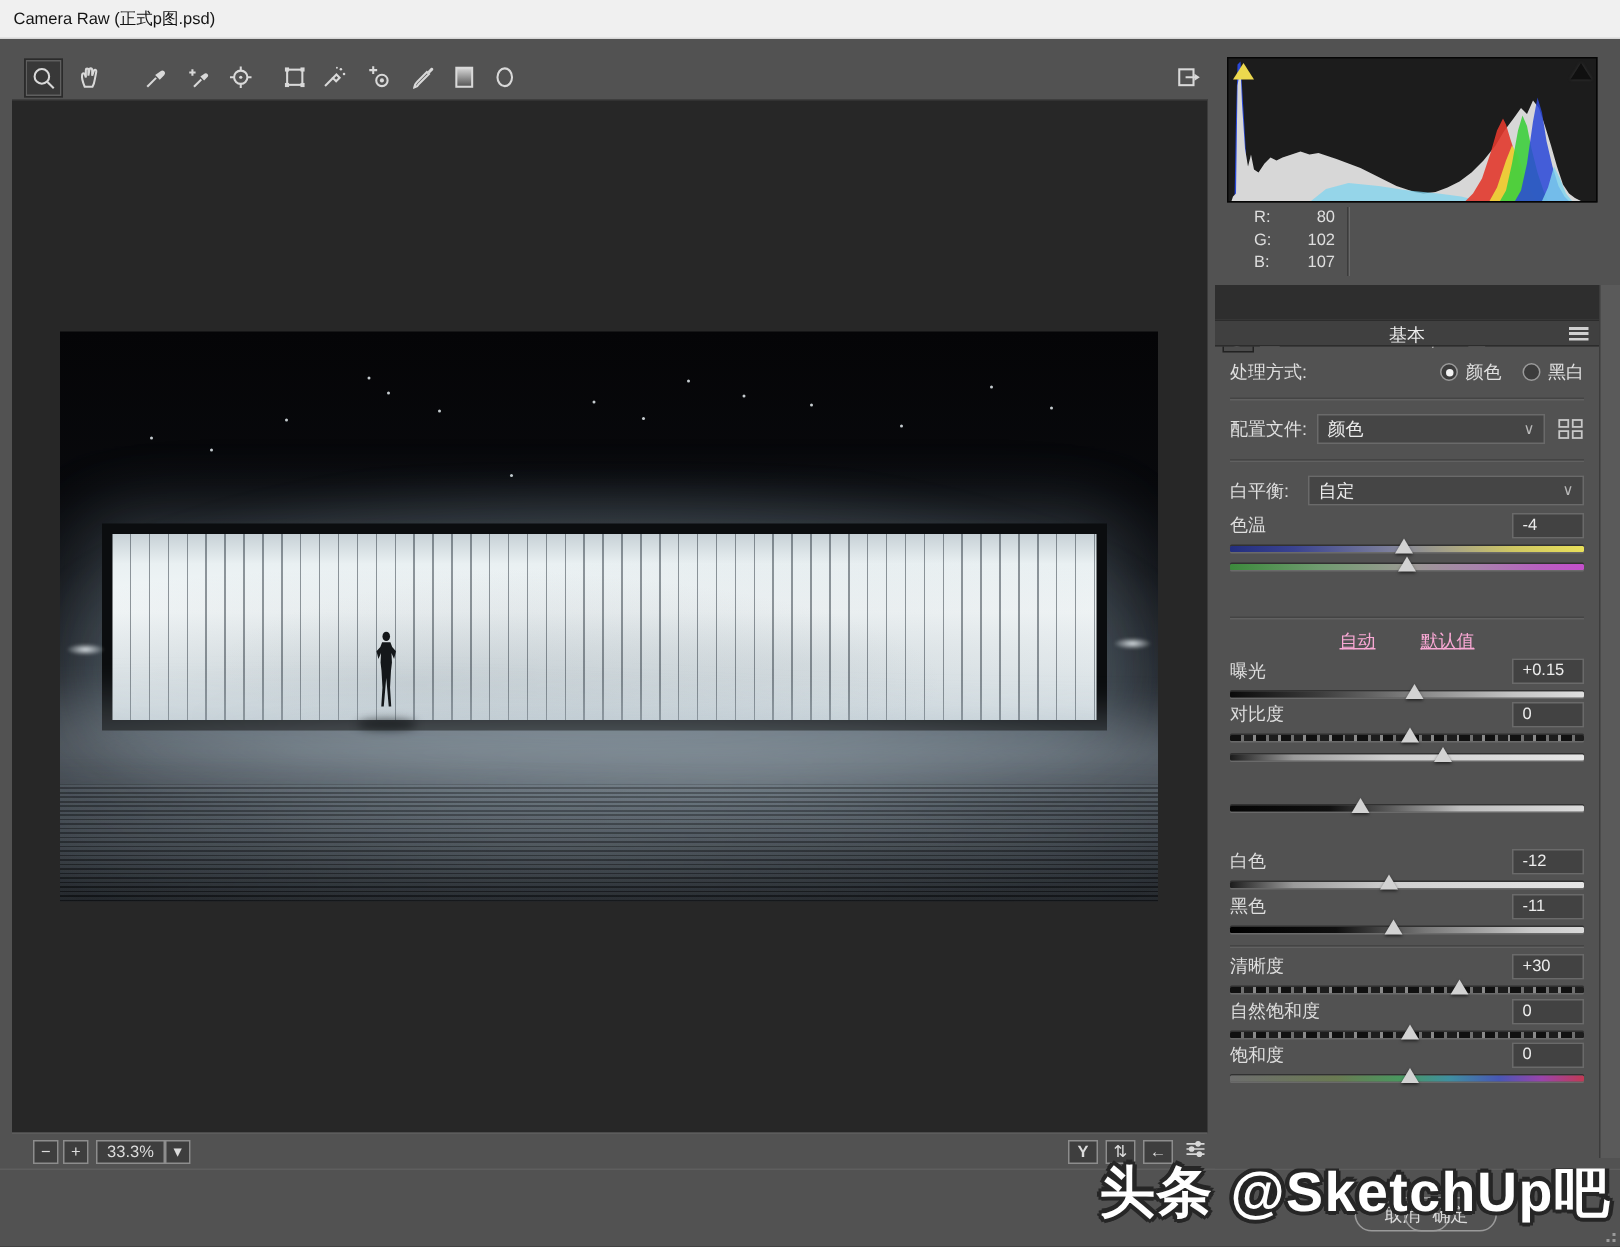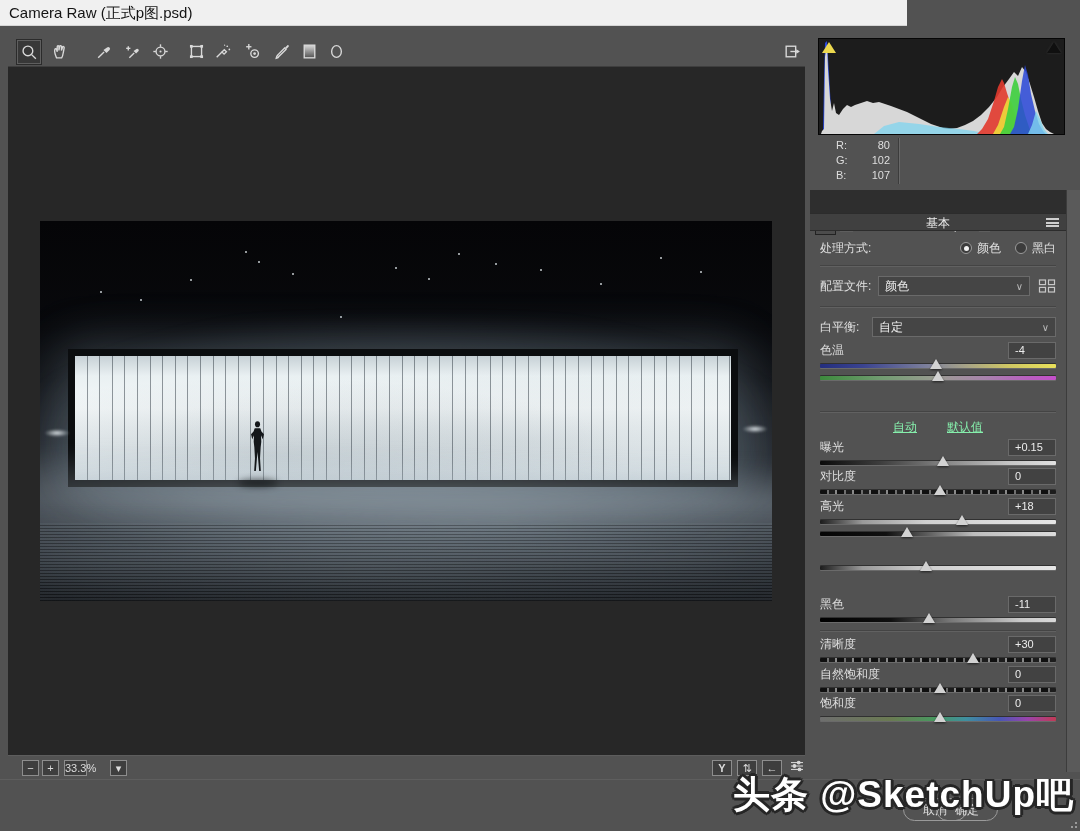--- a/index.html
+++ b/index.html
@@ -1,20 +1,20 @@
 <!DOCTYPE html>
 <html><head>
 <meta charset="utf-8">
 <style>
   html,body{margin:0;padding:0;}
   body{width:1080px;height:831px;position:relative;background:#525252;overflow:hidden;
        font-family:"Liberation Sans","DejaVu Sans",sans-serif;color:#e0e0e0;}
   
-  .titlebar{position:absolute;left:0;top:0;width:907px;height:26px;background:#f0f0f0;
-            border-bottom:1px solid #d6d6d6;color:#141414;font-size:15px;line-height:26px;padding-left:9px;box-sizing:border-box;}
+  .titlebar{position:absolute;left:0;top:0;width:1080px;height:26px;background:#f0f0f0;
+            border-bottom:1px solid #d6d6d6;color:#141414;font-size:11px;line-height:26px;padding-left:9px;box-sizing:border-box;}
   
   .toolbar{position:absolute;left:8px;top:36px;width:797px;height:30px;background:#525252;}
   .tool{position:absolute;top:3px;width:24px;height:24px;display:flex;align-items:center;justify-content:center;}
   .tool.selected{background:#383838;border:1px solid #2b2b2b;box-shadow:inset 0 0 0 1px #5f5f5f;}
   .tool svg{width:19px;height:19px;stroke:#d9d9d9;fill:none;stroke-width:1.3;}
   
   .preview{position:absolute;left:8px;top:66px;width:797px;height:689px;background:#272727;border-top:1px solid #3e3e3e;overflow:hidden;}
   .photo{position:absolute;left:32px;top:154px;width:732px;height:380px;overflow:hidden;
          background:linear-gradient(180deg,#050507 0%,#08090c 28%,#101216 42%,#1a1d22 52%,#23272d 62%,#2a2f36 74%,#22262c 86%,#191c20 100%);}
   .star{position:absolute;width:2px;height:2px;border-radius:50%;background:#e8eef2;opacity:.85;}
@@ -41,21 +41,21 @@
         background:radial-gradient(ellipse at 15% 40%,rgba(170,185,195,.28),transparent 55%),
                    radial-gradient(ellipse at 45% 55%,rgba(160,175,185,.20),transparent 60%),
                    radial-gradient(ellipse at 80% 45%,rgba(175,190,200,.24),transparent 58%);}
   .water{position:absolute;left:0;top:302px;width:732px;height:78px;opacity:.5;
          background:repeating-linear-gradient(0deg,rgba(0,0,0,.55) 0 1px,rgba(135,147,156,.22) 1px 3px);}
   .flare{position:absolute;width:26px;height:8px;background:radial-gradient(ellipse,rgba(235,242,246,.9),transparent 70%);filter:blur(1px);}
   
   .pbar{position:absolute;left:8px;top:755px;width:797px;height:24px;background:#525252;border-top:1px solid #5d5d5d;}
   .sq{position:absolute;box-sizing:border-box;height:16px;border:1px solid #8d8d8d;background:#3e3e3e;
       color:#dcdcdc;font-size:11px;line-height:14px;text-align:center;}
-  .zoomval{width:23px;}
+  .zoomval{width:46px;}
   .pbtn svg{width:14px;height:12px;stroke:#d9d9d9;fill:none;stroke-width:1.2;}
   .footline{position:absolute;left:0;top:779px;width:1080px;height:1px;background:#5e5e5e;}
   
   .footer{position:absolute;left:0;top:780px;width:1080px;height:51px;background:#525252;}
   .fbtn{position:absolute;top:18px;height:23px;box-sizing:border-box;border:1px solid #9a9a9a;border-radius:12px;
         background:transparent;color:#dcdcdc;font-size:12px;text-align:center;line-height:21px;}
   .watermark{position:absolute;right:6px;top:-10px;font-size:37px;font-weight:bold;color:#fff;letter-spacing:1px;white-space:nowrap;
      text-shadow:-2px -2px 0 #262626,2px -2px 0 #262626,-2px 2px 0 #262626,2px 2px 0 #262626,0 3px 0 #262626,3px 0 0 #262626,0 -3px 0 #262626,-3px 0 0 #262626;}
   .grip{position:absolute;right:3px;bottom:3px;width:10px;height:10px;}
   .grip i{position:absolute;width:2px;height:2px;background:#9a9a9a;}
@@ -86,21 +86,21 @@
   .radio{display:flex;align-items:center;gap:5px;margin-left:14px;}
   .rdot{width:12px;height:12px;border-radius:50%;border:1px solid #9a9a9a;background:#3c3c3c;box-sizing:border-box;position:relative;}
   .rdot.on:after{content:'';position:absolute;left:2.5px;top:2.5px;width:5px;height:5px;border-radius:50%;background:#f2f2f2;}
   .ddrow{display:flex;align-items:center;height:30px;}
   .dd{height:20px;background:#454545;border:1px solid #6a6a6a;display:flex;align-items:center;
       padding:0 6px;color:#ececec;box-sizing:border-box;}
   .dd .chev{margin-left:auto;color:#b8b8b8;font-size:10px;}
   .gridicon{margin-left:8px;width:18px;height:16px;}
   .gridicon svg{width:18px;height:16px;stroke:#c8c8c8;fill:none;stroke-width:1.2;}
   .linksrow{display:flex;justify-content:center;gap:30px;height:22px;align-items:center;}
-  .linksrow span{color:#86efac;text-decoration:underline;}
+  .linksrow span{color:#f9a8d4;text-decoration:underline;}
   .srow{height:29.4px;}
   .slabel{display:flex;align-items:center;height:17px;}
   .slabel .plab{flex:1;color:#dedede;}
   .vbox{width:48px;height:17px;box-sizing:border-box;background:#424242;border:1px solid #6a6a6a;
         color:#ececec;font-size:11px;line-height:15px;padding-left:6px;}
   .track{position:relative;height:4px;margin-top:5px;border-radius:1px;
          box-shadow:0 1px 0 rgba(255,255,255,.14),0 -1px 0 rgba(0,0,0,.4);}
   .thumb{position:absolute;top:-5px;width:0;height:0;border-left:6px solid transparent;border-right:6px solid transparent;
          border-bottom:10px solid #d2d2d2;transform:translateX(-50%);filter:drop-shadow(0 1px 1px rgba(0,0,0,.6));}
   .t-temp{background:linear-gradient(90deg,#232e7e 0%,#3a4390 18%,#7c7f9b 45%,#a7a387 62%,#cfc763 80%,#e9e05a 100%);}
@@ -430,34 +430,34 @@
         <div class="srow">
           <div class="slabel">
             <span class="plab">对比度</span>
             <span class="vbox">0</span>
           </div>
           <div class="track t-striped">
             <span class="thumb" style="left:51%"></span>
           </div>
         </div>
         <div class="srow">
-          <div class="slabel">
-            <span class="plab">高光</span>
-            <span class="vbox">+18</span>
-          </div>
           <div class="track t-light">
             <span class="thumb" style="left:60%"></span>
           </div>
         </div>
         <div class="srow">
           <div class="track t-shadow">
             <span class="thumb" style="left:37%"></span>
           </div>
         </div>
         <div class="srow">
+          <div class="slabel">
+            <span class="plab">白色</span>
+            <span class="vbox">-12</span>
+          </div>
           <div class="track t-light">
             <span class="thumb" style="left:45%"></span>
           </div>
         </div>
         <div class="srow">
           <div class="slabel">
             <span class="plab">黑色</span>
             <span class="vbox">-11</span>
           </div>
           <div class="track t-dark">

